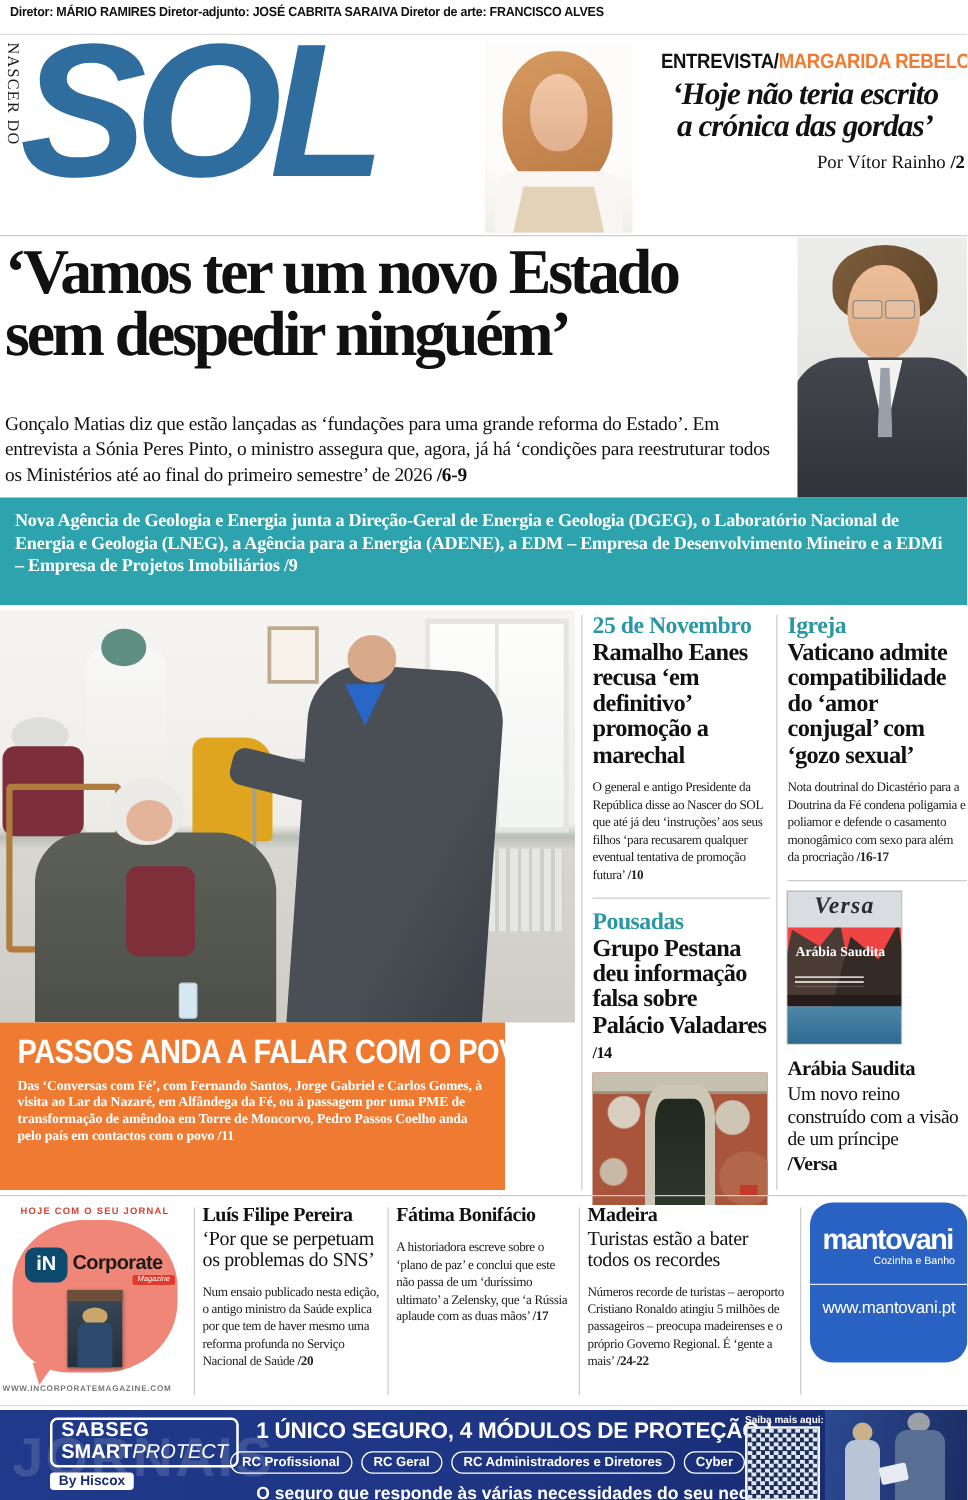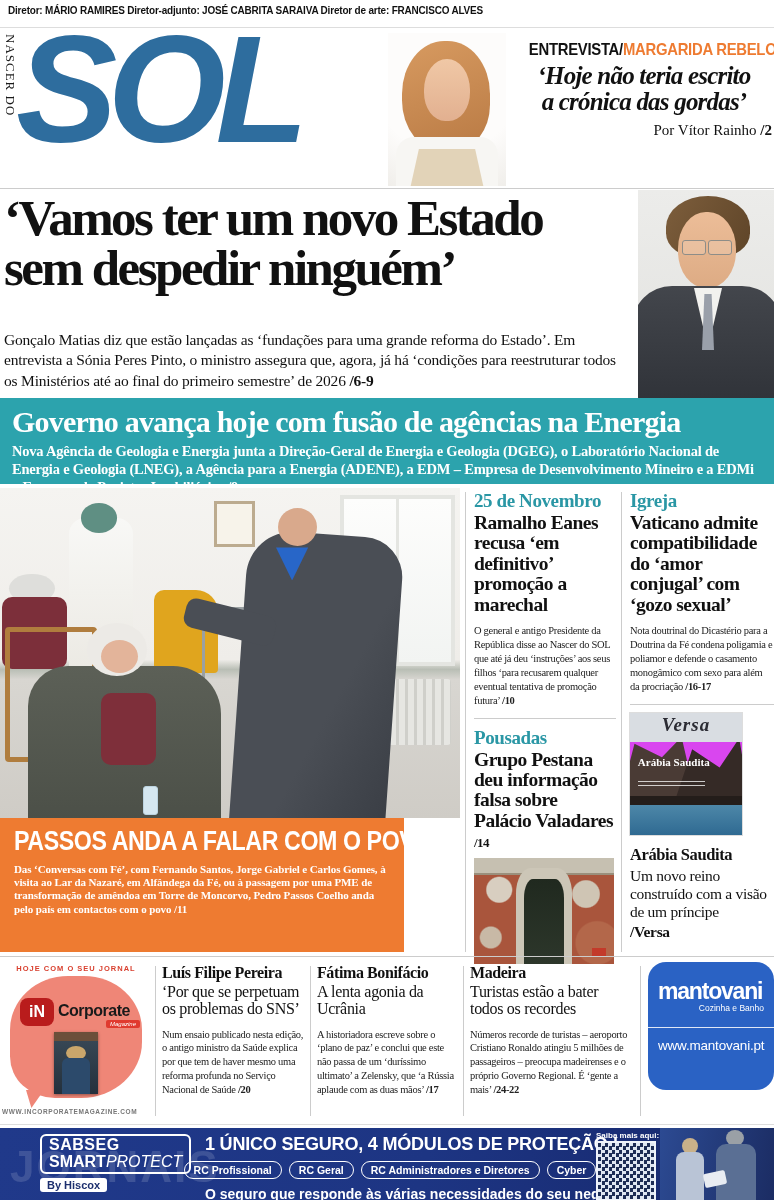--- a/index.html
+++ b/index.html
@@ -89,21 +89,21 @@
     background:#a9553c;
     background-image:radial-gradient(circle at 18% 30%,#d8cec0 0 9%,transparent 10%),
       radial-gradient(circle at 80% 34%,#cfc5b4 0 10%,transparent 11%),
       radial-gradient(circle at 12% 75%,#c8b9a6 0 7%,transparent 8%),
       radial-gradient(circle at 88% 80%,#b3674a 0 14%,transparent 15%);}
   .pal-cornice{position:absolute;left:0;top:0;width:100%;height:14%;background:#c6c0b1;border-bottom:2px solid #9a8f7c;}
   .pal-stone{position:absolute;left:30%;top:10%;width:40%;height:92%;background:#ccc6b7;border-radius:26% 26% 0 0;}
   .pal-door{position:absolute;left:35.5%;top:20%;width:29%;height:82%;background:linear-gradient(#20291f,#2d372b);border-radius:22% 22% 0 0;}
   .pal-sign{position:absolute;right:6%;bottom:6%;width:10%;height:9%;background:#c33a2a;}
   
-  .versa-cover{position:relative;width:112px;height:122px;margin-top:6px;overflow:hidden;background:#d946ef;box-shadow:0 0 0 1px #ddd;}
+  .versa-cover{position:relative;width:91px;height:122px;margin-top:6px;overflow:hidden;background:#ef4444;box-shadow:0 0 0 1px #ddd;}
   .vc-top{position:absolute;left:0;top:0;width:100%;height:24%;background:#d9dde2;}
   .vc-logo{position:absolute;left:0;top:1px;width:100%;text-align:center;font-style:italic;font-weight:bold;font-size:19px;color:#2b2b33;letter-spacing:1px;}
   .vc-rock1{position:absolute;left:-10%;top:20%;width:70%;height:55%;background:#4a3b35;clip-path:polygon(0 100%,20% 10%,55% 30%,80% 0,100% 100%);}
   .vc-rock2{position:absolute;right:-8%;top:18%;width:70%;height:60%;background:#352a26;clip-path:polygon(0 100%,25% 20%,60% 45%,85% 5%,100% 100%);}
   .vc-strip{position:absolute;left:0;top:68%;width:100%;height:8%;background:#241d1a;}
   .vc-pool{position:absolute;left:0;bottom:0;width:100%;height:24%;background:linear-gradient(#4d87a8,#2f6a92);}
   .vc-title{position:absolute;left:7%;top:36%;color:#fff;font-weight:bold;font-size:11px;line-height:1.05;}
   .vc-sub{position:absolute;left:7%;top:56%;width:60%;height:8px;opacity:.75;
      background:repeating-linear-gradient(#fff 0 1.5px,transparent 1.5px 4px);}
   .versa-name{font-weight:bold;font-size:16.5px;letter-spacing:-0.4px;margin-top:10px;}
@@ -113,21 +113,21 @@
   .bcol{position:absolute;top:964px;}
   .b-name{font-weight:bold;font-size:16px;letter-spacing:-0.4px;}
   .b-head{font-size:16px;line-height:1.08;letter-spacing:-0.3px;margin-top:1px;}
   .b-body{font-size:10.5px;line-height:1.32;letter-spacing:-0.3px;margin-top:10px;color:#222;}
 
   
   .in-ad{position:absolute;left:2px;top:964px;width:148px;height:158px;text-align:center;}
   .in-top{font-family:"Liberation Sans",sans-serif;color:#d9402f;font-size:7.5px;font-weight:bold;letter-spacing:1px;}
   .in-blob{position:relative;margin:3px auto 0;width:132px;height:122px;background:#ef8677;border-radius:44% 44% 46% 34%;}
   .in-tail{position:absolute;left:16px;bottom:-10px;width:18px;height:18px;background:#ef8677;clip-path:polygon(0 0,100% 0,30% 100%);}
-  .in-bubble{position:absolute;left:10px;top:22px;width:34px;height:28px;background:#b91c1c;border-radius:8px;color:#fff;
+  .in-bubble{position:absolute;left:10px;top:22px;width:34px;height:28px;background:#0c4a6e;border-radius:8px;color:#fff;
      font-family:"Liberation Sans",sans-serif;font-weight:900;font-size:16px;line-height:28px;}
   .in-word{position:absolute;left:48px;top:26px;font-family:"Liberation Sans",sans-serif;font-weight:bold;font-size:16px;color:#1a1a1a;letter-spacing:-0.5px;}
   .in-mag{position:absolute;left:96px;top:44px;background:#e03a2f;color:#fff;font-size:6px;font-style:italic;padding:1px 4px;border-radius:2px;font-family:"Liberation Sans",sans-serif;}
   .in-cover{position:absolute;left:44px;top:56px;width:44px;height:62px;background:linear-gradient(#3a4a58,#24303c);box-shadow:0 1px 3px rgba(0,0,0,.4);}
   .in-cover i{position:absolute;left:0;top:0;width:100%;height:9px;background:#6b4f3a;display:block;}
   .in-cover u{position:absolute;left:12px;top:14px;width:20px;height:14px;border-radius:50%;background:#caa66b;display:block;}
   .in-cover s{position:absolute;left:8px;top:26px;width:28px;height:36px;background:#2c4a6b;border-radius:6px 6px 0 0;display:block;}
   .in-url{font-family:"Liberation Sans",sans-serif;color:#777;font-size:6.5px;font-weight:bold;letter-spacing:.6px;margin-top:10px;text-align:left;}
 
   
@@ -205,21 +205,20 @@
     <div class="mt-hair"></div>
     <div class="mt-face"></div>
     <div class="mt-glass"></div>
     <div class="mt-glass mt-glass2"></div>
     <div class="mt-suit"></div>
     <div class="mt-shirt"></div>
     <div class="mt-tie"></div>
   </div>
 
   <div class="teal-banner serif">
-    <div class="teal-h">Governo avança hoje com fusão de agências na Energia</div>
     <div class="teal-sub"><span>Nova Agência de Geologia e Energia junta a Direção-Geral de Energia e Geologia (DGEG), o Laboratório Nacional de Energia e Geologia (LNEG), a Agência para a Energia (ADENE), a EDM – Empresa de Desenvolvimento Mineiro e a EDMi – Empresa de Projetos Imobiliários </span><b class="pg">/9</b></div>
   </div>
 
   <div class="photo-care">
     <div class="pc-window">
         <i></i>
       </div>
     <div class="pc-radiator"></div>
     <div class="pc-frame"></div>
     <div class="pc-nurse"></div>
@@ -314,21 +313,20 @@
   <div class="vline" style="left:463px;top:966px;height:150px;"></div>
   <div class="vline" style="left:640px;top:966px;height:150px;"></div>
 
   <div class="bcol" style="left:162px;width:142px;">
     <div class="b-name">Luís Filipe Pereira</div>
     <div class="b-head">‘Por que se perpetuam os problemas do SNS’</div>
     <div class="b-body"><span>Num ensaio publicado nesta edição, o antigo ministro da Saúde explica por que tem de haver mesmo uma reforma profunda no Serviço Nacional de Saúde </span><b class="pg">/20</b></div>
   </div>
   <div class="bcol" style="left:317px;width:140px;">
     <div class="b-name">Fátima Bonifácio</div>
-    <div class="b-head">A lenta agonia da Ucrânia</div>
     <div class="b-body"><span>A historiadora escreve sobre o ‘plano de paz’ e conclui que este não passa de um ‘duríssimo ultimato’ a Zelensky, que ‘a Rússia aplaude com as duas mãos’ </span><b class="pg">/17</b></div>
   </div>
   <div class="bcol" style="left:470px;width:162px;">
     <div class="b-name">Madeira</div>
     <div class="b-head">Turistas estão a bater todos os recordes</div>
     <div class="b-body"><span>Números recorde de turistas – aeroporto Cristiano Ronaldo atingiu 5 milhões de passageiros – preocupa madeirenses e o próprio Governo Regional. É ‘gente a mais’ </span><b class="pg">/24-22</b></div>
   </div>
 
   <div class="mant">
     <div class="mant-brand">mantovani</div>

